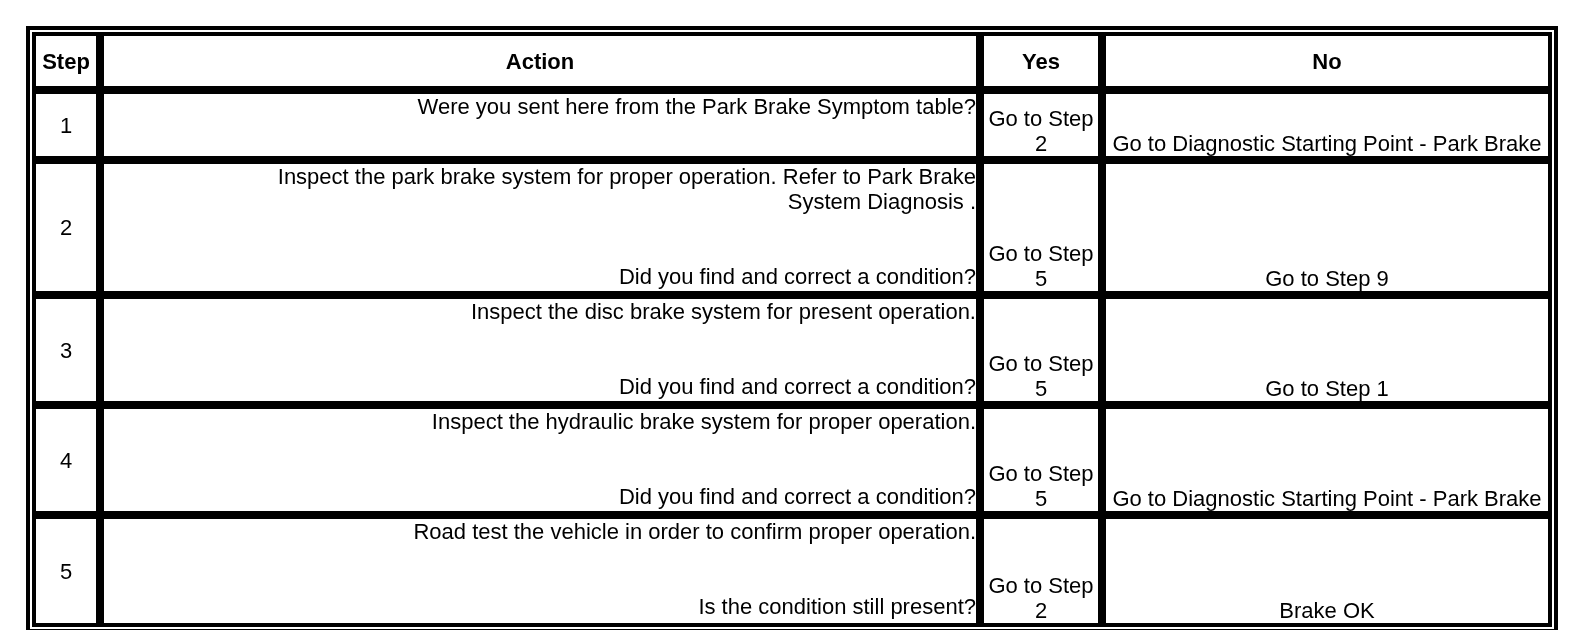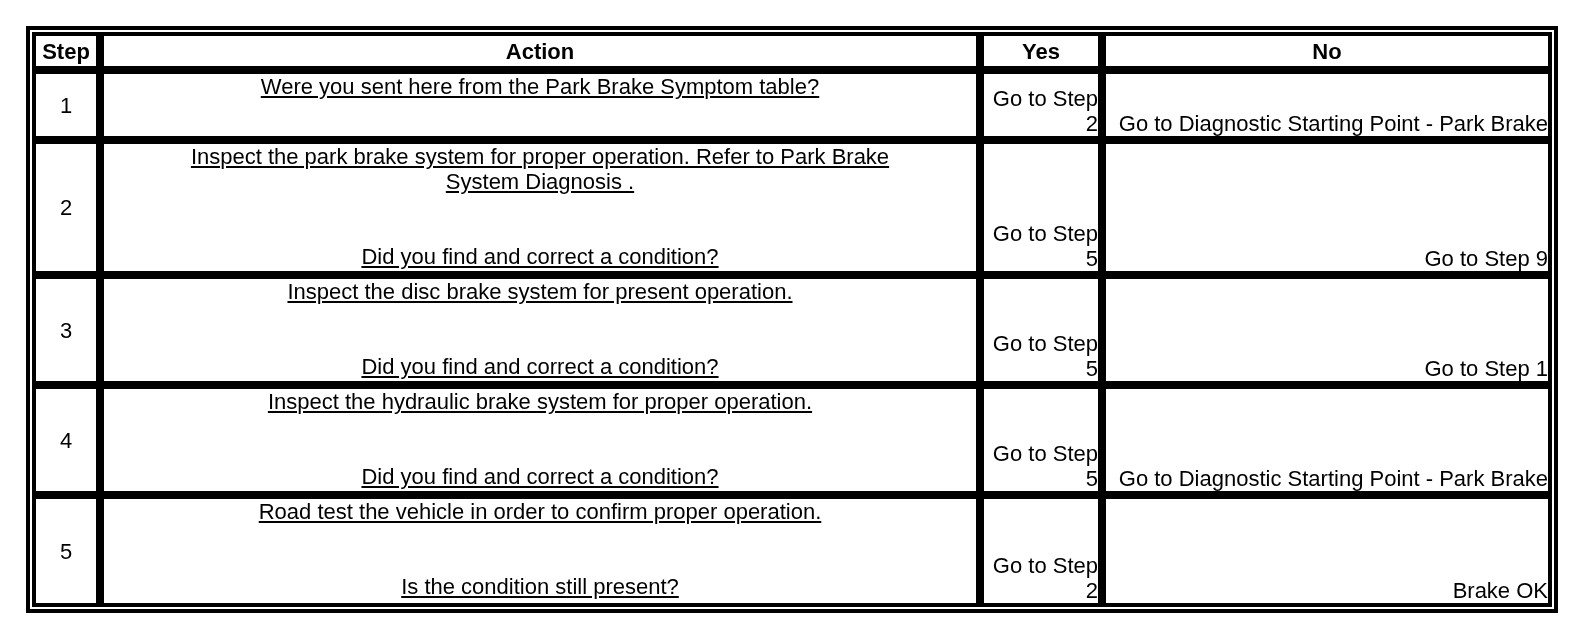--- a/index.html
+++ b/index.html
@@ -35,39 +35,38 @@
     background: #ffffff;
     overflow: hidden;
     padding: 0;
   }
   
   table.diag th {
     font-weight: bold;
     text-align: center;
     vertical-align: middle;
     height: 28px;
-    padding: 1px 2px;
+    padding: 11px 2px;
   }
   
   td.cell-step {
     text-align: center;
     vertical-align: middle;
     padding: 1px 2px;
   }
   
   td.cell-action {
-    text-align: center;
+    text-align: right;
     vertical-align: top;
     white-space: pre-line;
     padding: 2px 4px 2px 5px;
-    text-decoration: underline;
   }
   
   td.cell-yes, td.cell-no {
-    text-align: right;
+    text-align: center;
     vertical-align: bottom;
     padding: 2px 2px 3px 2px;
   }
   tr.r1 td { height: 62px; }
   tr.r2 td { height: 127px; }
   tr.r3 td { height: 102px; }
   tr.r4 td { height: 102px; }
   tr.r5 td { height: 104px; }
 </style>
 </head>

